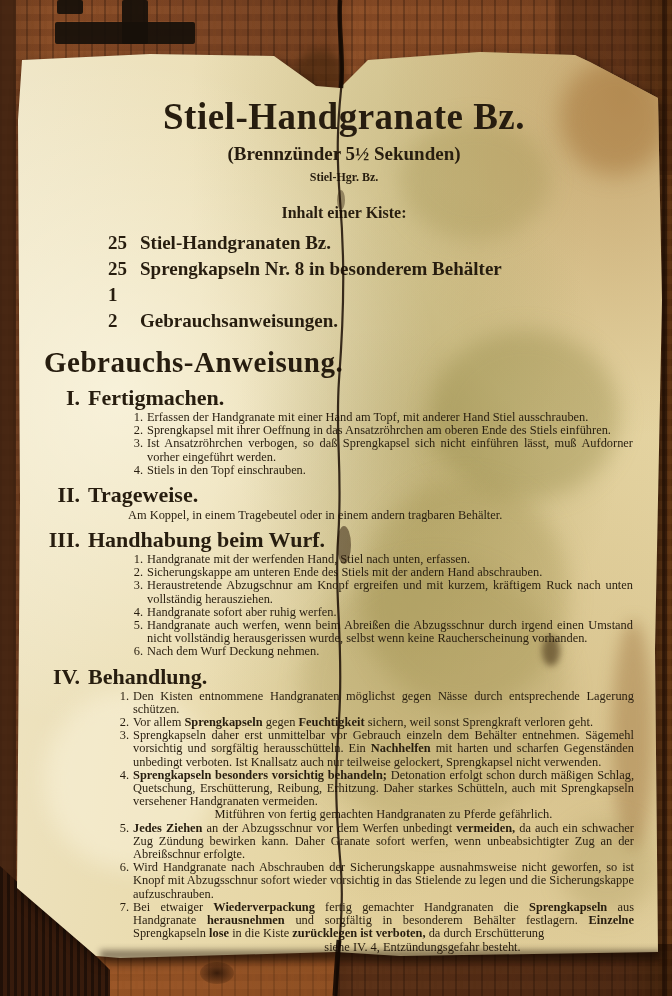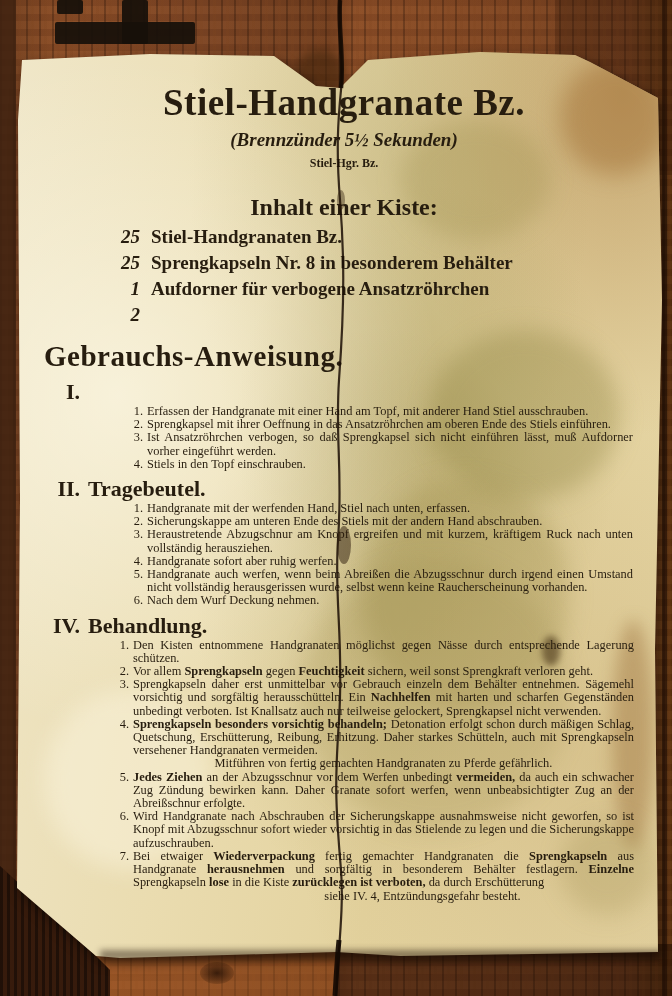--- a/index.html
+++ b/index.html
@@ -57,28 +57,28 @@
   .b1{left:386px;top:72px;width:150px;height:120px;background:rgba(150,135,70,.28);}
   .b2{left:416px;top:282px;width:190px;height:170px;background:rgba(145,132,66,.36);}
   .b3{left:346px;top:432px;width:210px;height:230px;background:rgba(150,136,70,.28);}
   .b4{left:286px;top:512px;width:270px;height:270px;background:rgba(148,134,70,.2);}
   .b5{left:546px;top:12px;width:110px;height:115px;background:rgba(150,95,35,.38);}
   .b6{left:598px;top:572px;width:42px;height:230px;background:rgba(138,88,34,.34);filter:blur(8px);}
   .b7{left:528px;top:588px;width:18px;height:30px;background:rgba(60,40,15,.55);filter:blur(3px);}
   .b8{left:546px;top:772px;width:95px;height:95px;background:rgba(150,132,70,.24);}
   .b9{left:30px;top:642px;width:170px;height:180px;background:rgba(255,250,232,.4);}
   
-  .content{position:absolute;left:30px;top:30px;width:600px;color:#271d0f;}
+  .content{position:absolute;left:30px;top:44px;width:600px;color:#271d0f;}
   .content b{font-weight:bold;}
   h1.title{font-size:37px;line-height:42px;font-weight:bold;text-align:center;margin:4px 0 0;letter-spacing:.5px;}
-  .sub{font-size:19px;line-height:24px;font-weight:bold;text-align:center;margin-top:4px;font-style:italic;}
+  .sub{font-size:19px;line-height:24px;font-weight:bold;text-align:center;margin-top:4px;}
   .sub2{font-size:12px;line-height:21px;font-weight:bold;text-align:center;margin-top:1px;}
-  h2.inhalt{font-size:24px;line-height:30px;font-weight:bold;text-align:center;margin:18px 0 2px;}
+  h2.inhalt{font-size:16px;line-height:30px;font-weight:bold;text-align:center;margin:10px 0 2px;}
   .contents-row{display:flex;font-weight:bold;font-size:19px;line-height:26px;margin-left:64px;}
-  .contents-row .qty{width:32px;text-align:right;margin-right:11px;flex:none;font-style:italic;}
+  .contents-row .qty{width:32px;flex:none;}
   h2.ga{font-size:29px;line-height:36px;font-weight:bold;margin:10px 0 0;letter-spacing:.5px;}
   .sec-head{display:flex;font-weight:bold;font-size:22px;line-height:26px;margin-top:5px;}
   .sec-head .numeral{width:36px;text-align:right;margin-right:8px;flex:none;}
   .note{font-size:12.4px;line-height:13px;margin-left:84px;margin-top:1px;}
   .items{margin-left:84px;width:505px;}
   .sec-IV .items{margin-left:70px;width:520px;}
   .item{display:flex;font-size:12.4px;line-height:13.2px;}
   .item .num{width:15px;text-align:right;margin-right:4px;flex:none;}
   .item .txt{flex:1;text-align:justify;}
   .cont{text-align:center;}
@@ -129,32 +129,33 @@
             <div class="contents-row">
               <span class="qty">25</span>
               <span class="txt">Stiel-Handgranaten Bz.</span>
             </div>
             <div class="contents-row">
               <span class="qty">25</span>
               <span class="txt">Sprengkapseln Nr. 8 in besonderem Behälter</span>
             </div>
             <div class="contents-row">
               <span class="qty">1</span>
-              <span class="txt">Aufdorner für verbogene Ansatzröhrchen</span>
             </div>
             <div class="contents-row">
               <span class="qty">2</span>
+              <span class="txt">Gebrauchsanweisungen.</span>
             </div>
           </div>
 
         <h2 class="ga">Gebrauchs-Anweisung.</h2>
         <div id="sections">
             <div class="sec sec-I">
               <div class="sec-head">
                 <span class="numeral">I.</span>
+                <span class="sec-title">Fertigmachen.</span>
               </div>
               <div class="items">
                 <div class="item">
                   <span class="num">1.</span>
                   <span class="txt"><span>Erfassen der Handgranate mit einer Hand am Topf, mit anderer Hand Stiel ausschrauben.</span></span>
                 </div>
                 <div class="item">
                   <span class="num">2.</span>
                   <span class="txt"><span>Sprengkapsel mit ihrer Oeffnung in das Ansatzröhrchen am oberen Ende des Stiels einführen.</span></span>
                 </div>
@@ -164,24 +165,29 @@
                 </div>
                 <div class="item">
                   <span class="num">4.</span>
                   <span class="txt"><span>Stiels in den Topf einschrauben.</span></span>
                 </div>
               </div>
             </div>
             <div class="sec sec-II">
               <div class="sec-head">
                 <span class="numeral">II.</span>
-                <span class="sec-title">Tragebeutel.</span>
-              </div>
+                <span class="sec-title">Trageweise.</span>
+              </div>
+              <div class="note">Am Koppel, in einem Tragebeutel oder in einem andern tragbaren Behälter.</div>
             </div>
             <div class="sec sec-III">
+              <div class="sec-head">
+                <span class="numeral">III.</span>
+                <span class="sec-title">Handhabung beim Wurf.</span>
+              </div>
               <div class="items">
                 <div class="item">
                   <span class="num">1.</span>
                   <span class="txt"><span>Handgranate mit der werfenden Hand, Stiel nach unten, erfassen.</span></span>
                 </div>
                 <div class="item">
                   <span class="num">2.</span>
                   <span class="txt"><span>Sicherungskappe am unteren Ende des Stiels mit der andern Hand abschrauben.</span></span>
                 </div>
                 <div class="item">

